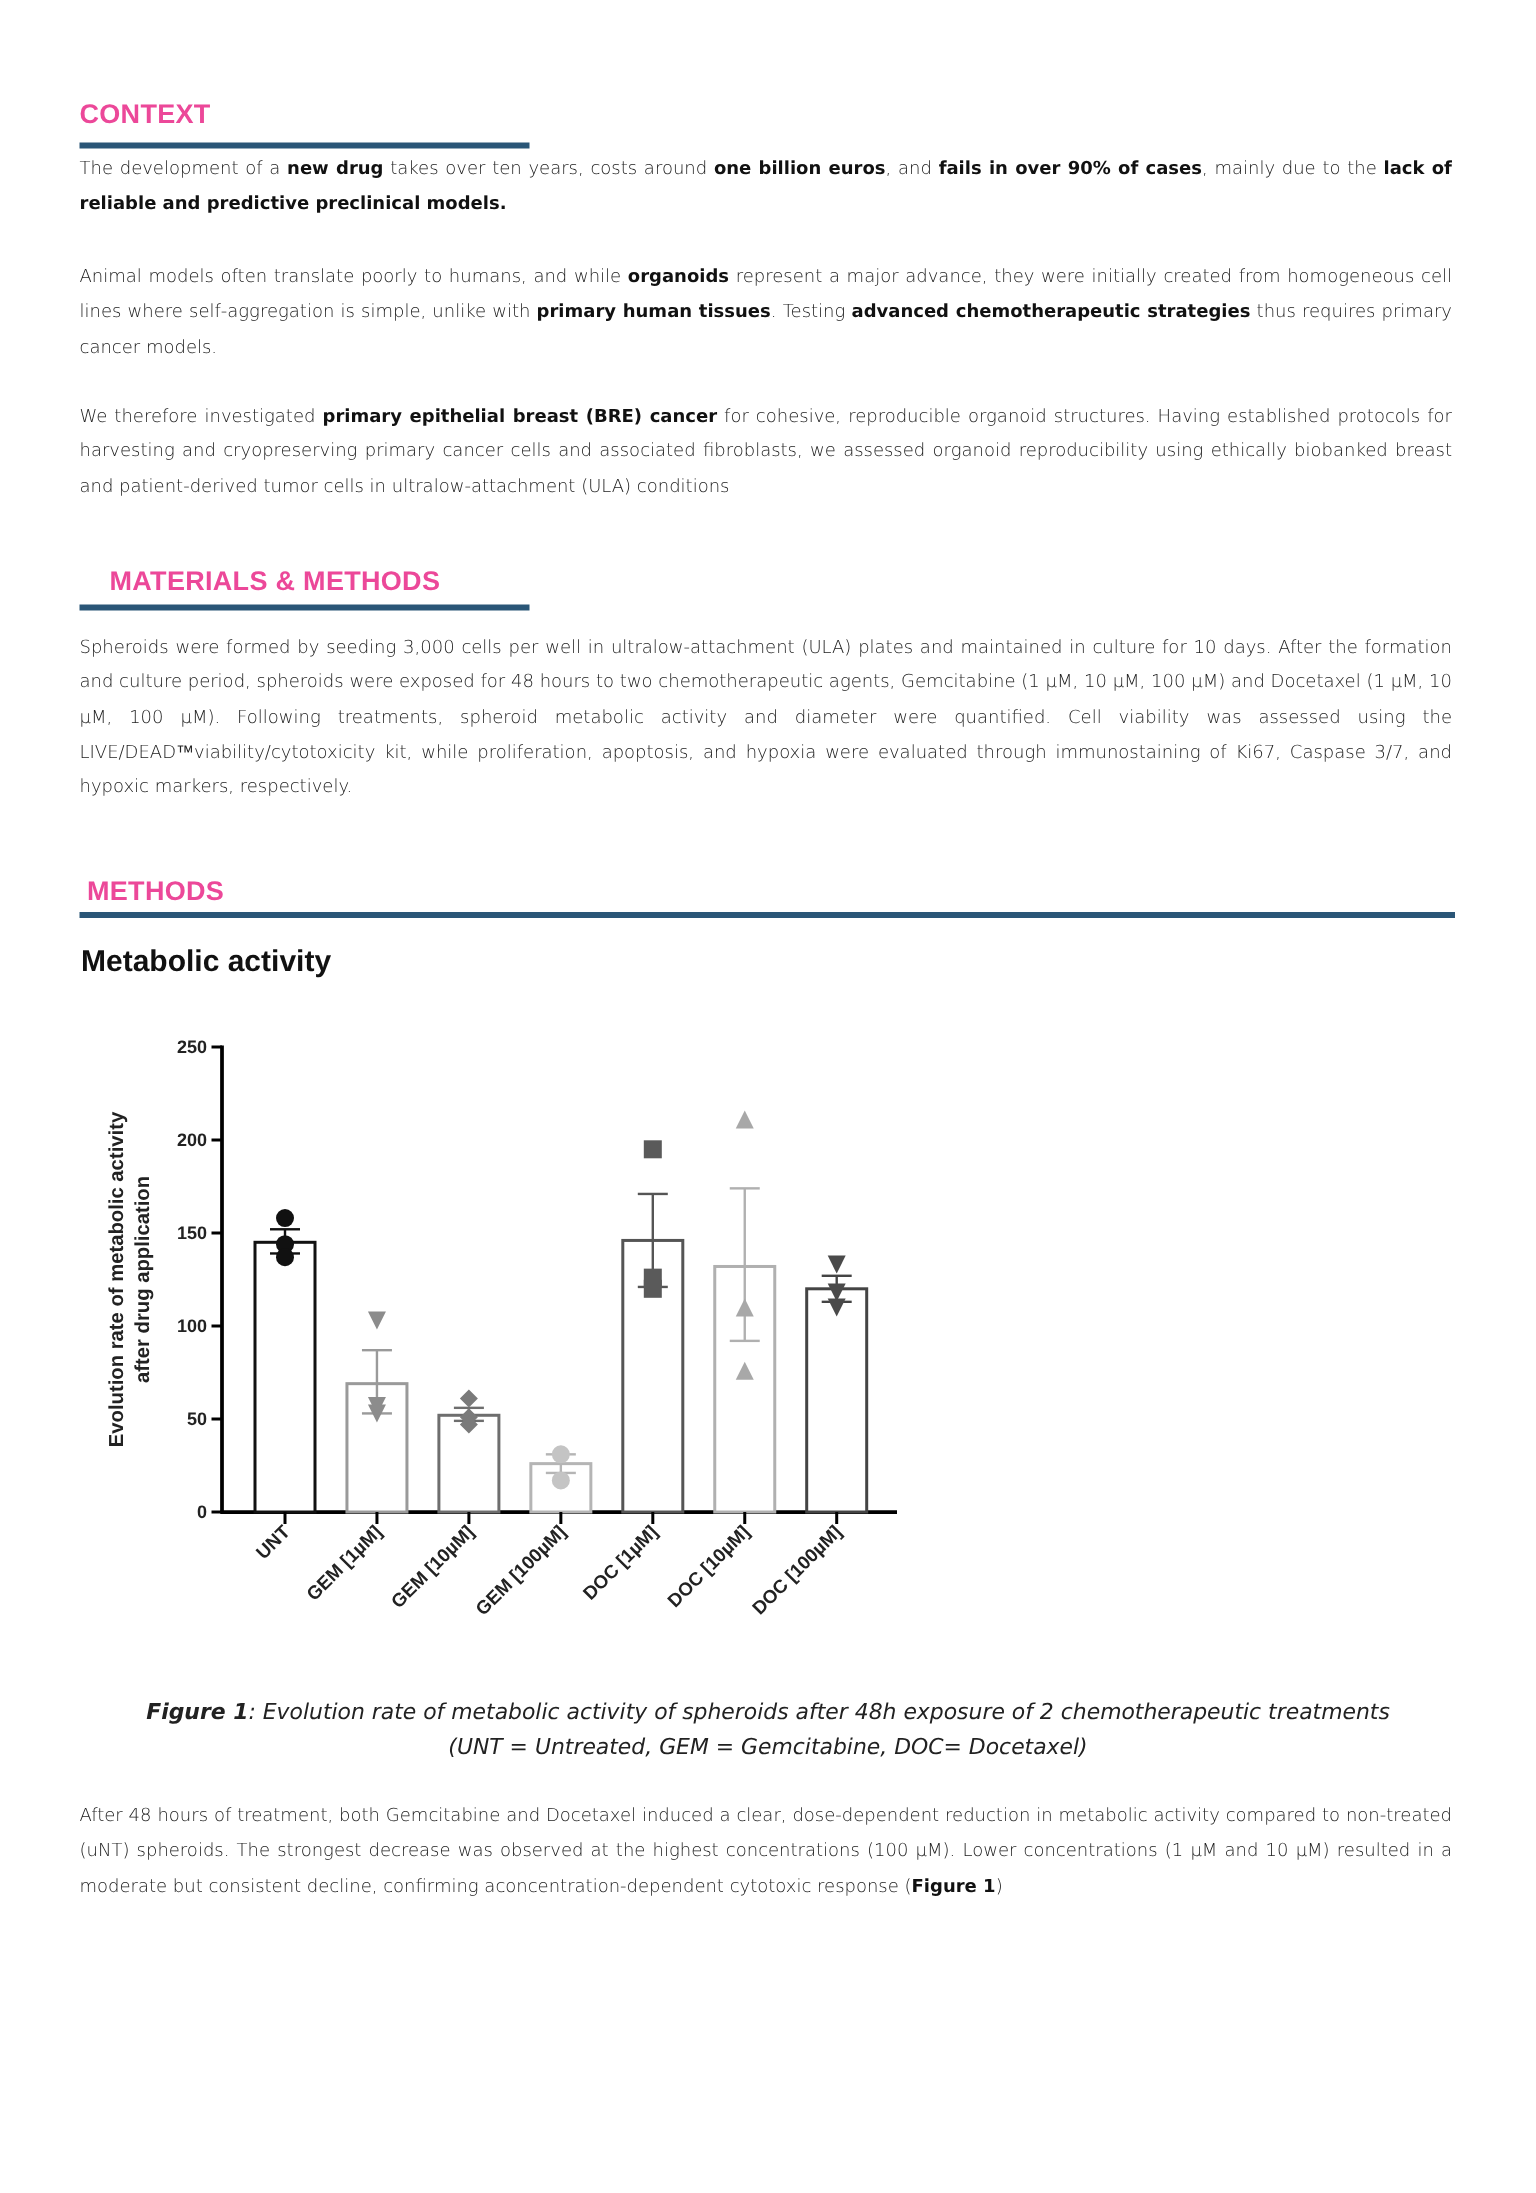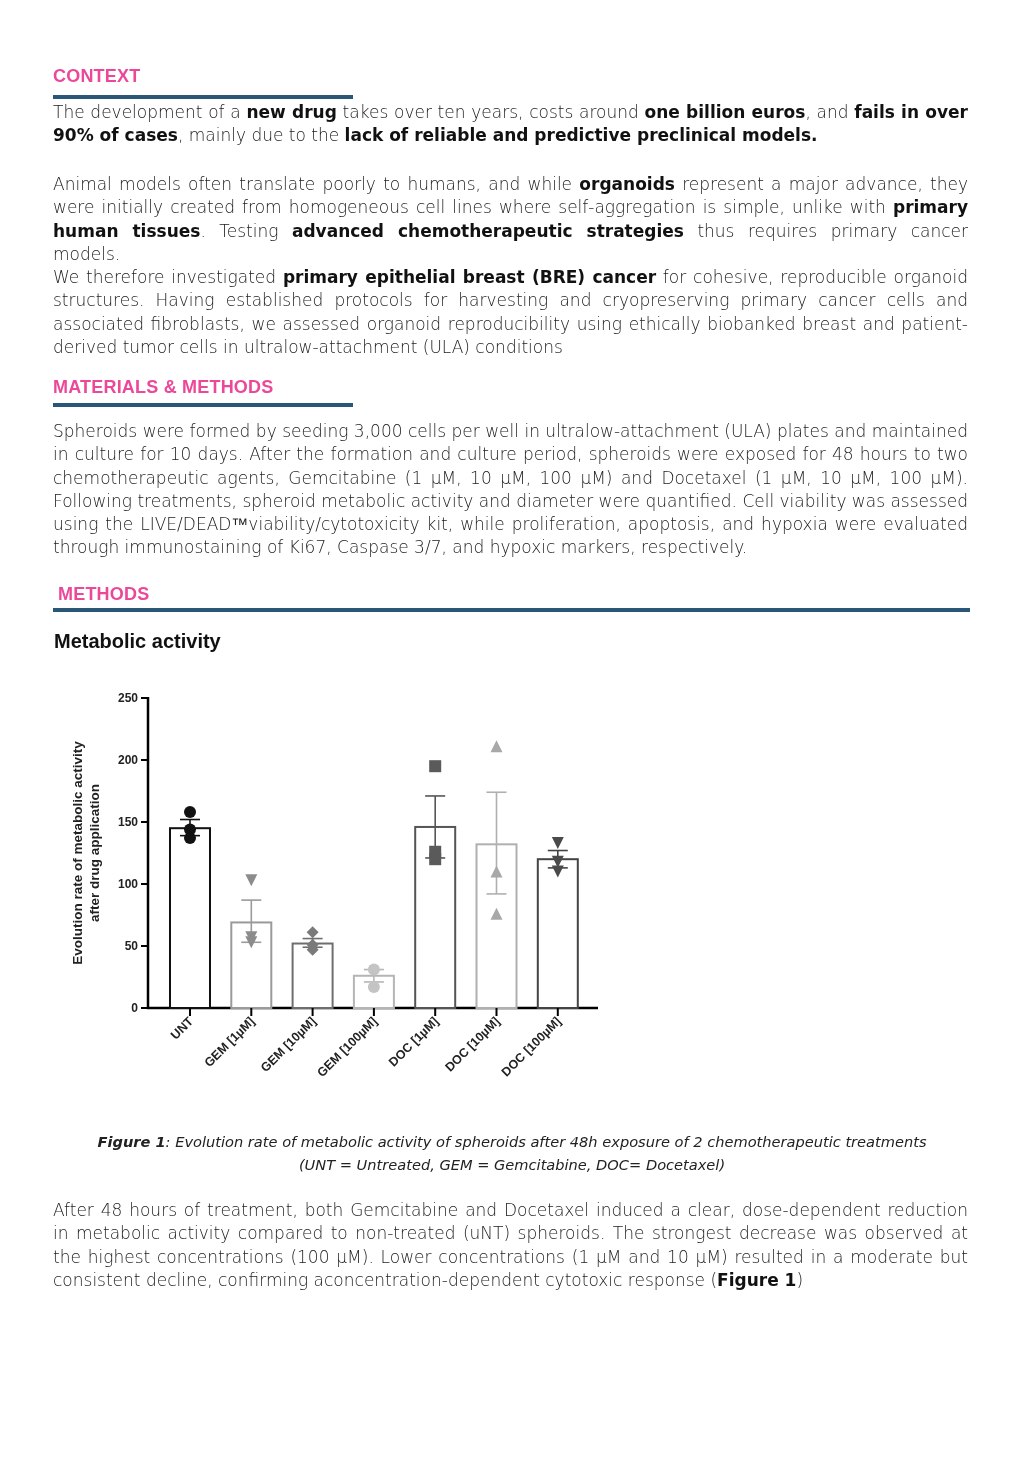--- a/index.html
+++ b/index.html
@@ -1,35 +1,35 @@
 <!DOCTYPE html>
 <html><head>
 <meta charset="utf-8">
 <style>
   html, body { margin: 0; padding: 0; background: #ffffff; }
   body { width: 1024px; height: 1462px; position: relative; font-family: "DejaVu Sans", sans-serif; color: #1c1c1c; overflow: hidden; }
   .section-title { position: absolute; left: 53px; font-family: "Liberation Sans", sans-serif; font-weight: 700; font-size: 18px; color: #ec4899; letter-spacing: 0.2px; }
   .rule { position: absolute; left: 53px; height: 4px; background: #2a5677; }
-  .para { position: absolute; left: 53px; width: 915px; font-size: 17px; line-height: 23.3px; text-align: justify; font-family: "DejaVu Sans", sans-serif; font-weight: 300; color: #222; }
+  .para { position: absolute; left: 53px; width: 915px; font-size: 12px; line-height: 23.3px; text-align: justify; font-family: "DejaVu Sans", sans-serif; font-weight: 300; color: #222; }
   .para b { font-weight: 700; color: #111; }
   .subhead { position: absolute; left: 54px; top: 630px; font-family: "Liberation Sans", sans-serif; font-weight: 700; font-size: 20px; color: #111; text-align: center; }
   .caption { position: absolute; left: 80px; width: 864px; top: 1130px; text-align: center; font-style: italic; font-size: 14.6px; line-height: 23px; color: #222; font-family: "DejaVu Sans", sans-serif; }
   .caption b { font-style: italic; font-weight: 700; }
   #chart { position: absolute; left: 60px; top: 680px; }
 </style>
 </head>
 <body>
 
 <div class="section-title" style="top:66px;">CONTEXT</div>
 <div class="rule" style="top:95px; width:300px;"></div>
 <div class="para" style="top:101px;"><span>The development of a </span><b>new drug</b><span> takes over ten years, costs around </span><b>one billion euros</b><span>, and </span><b>fails in over 90% of cases</b><span>, mainly due to the </span><b>lack of reliable and predictive preclinical models.</b></div>
 <div class="para" style="top:173px;"><span>Animal models often translate poorly to humans, and while </span><b>organoids</b><span> represent a major advance, they were initially created from homogeneous cell lines where self-aggregation is simple, unlike with </span><b>primary human tissues</b><span>. Testing </span><b>advanced chemotherapeutic strategies</b><span> thus requires primary cancer models.</span></div>
 <div class="para" style="top:266px;"><span>We therefore investigated </span><b>primary epithelial breast (BRE) cancer</b><span> for cohesive, reproducible organoid structures. Having established protocols for harvesting and cryopreserving primary cancer cells and associated fibroblasts, we assessed organoid reproducibility using ethically biobanked breast and patient-derived tumor cells in ultralow-attachment (ULA) conditions</span></div>
 
-<div class="section-title" style="top:377px;">MATERIALS &amp; METHODS</div>
+<div class="section-title" style="top:377px;margin-left:20px;">MATERIALS &amp; METHODS</div>
 <div class="rule" style="top:403px; width:300px;"></div>
 <div class="para" style="top:420px;"><span>Spheroids were formed by seeding 3,000 cells per well in ultralow-attachment (ULA) plates and maintained in culture for 10 days. After the formation and culture period, spheroids were exposed for 48 hours to two chemotherapeutic agents, Gemcitabine (1 µM, 10 µM, 100 µM) and Docetaxel (1 µM, 10 µM, 100 µM). Following treatments, spheroid metabolic activity and diameter were quantified. Cell viability was assessed using the LIVE/DEAD™viability/cytotoxicity kit, while proliferation, apoptosis, and hypoxia were evaluated through immunostaining of Ki67, Caspase 3/7, and hypoxic markers, respectively.</span></div>
 
 <div class="section-title" style="top:584px; left:58px;">METHODS</div>
 <div class="rule" style="top:608px; width:917px;"></div>
 <div class="subhead">Metabolic activity</div>
 
 <svg id="chart" width="560" height="440" viewBox="0 0 560 440">
     <line x1="88" y1="17" x2="88" y2="329" stroke="#000" stroke-width="2.5"></line>
     <line x1="87" y1="328" x2="538" y2="328" stroke="#000" stroke-width="2.5"></line>

